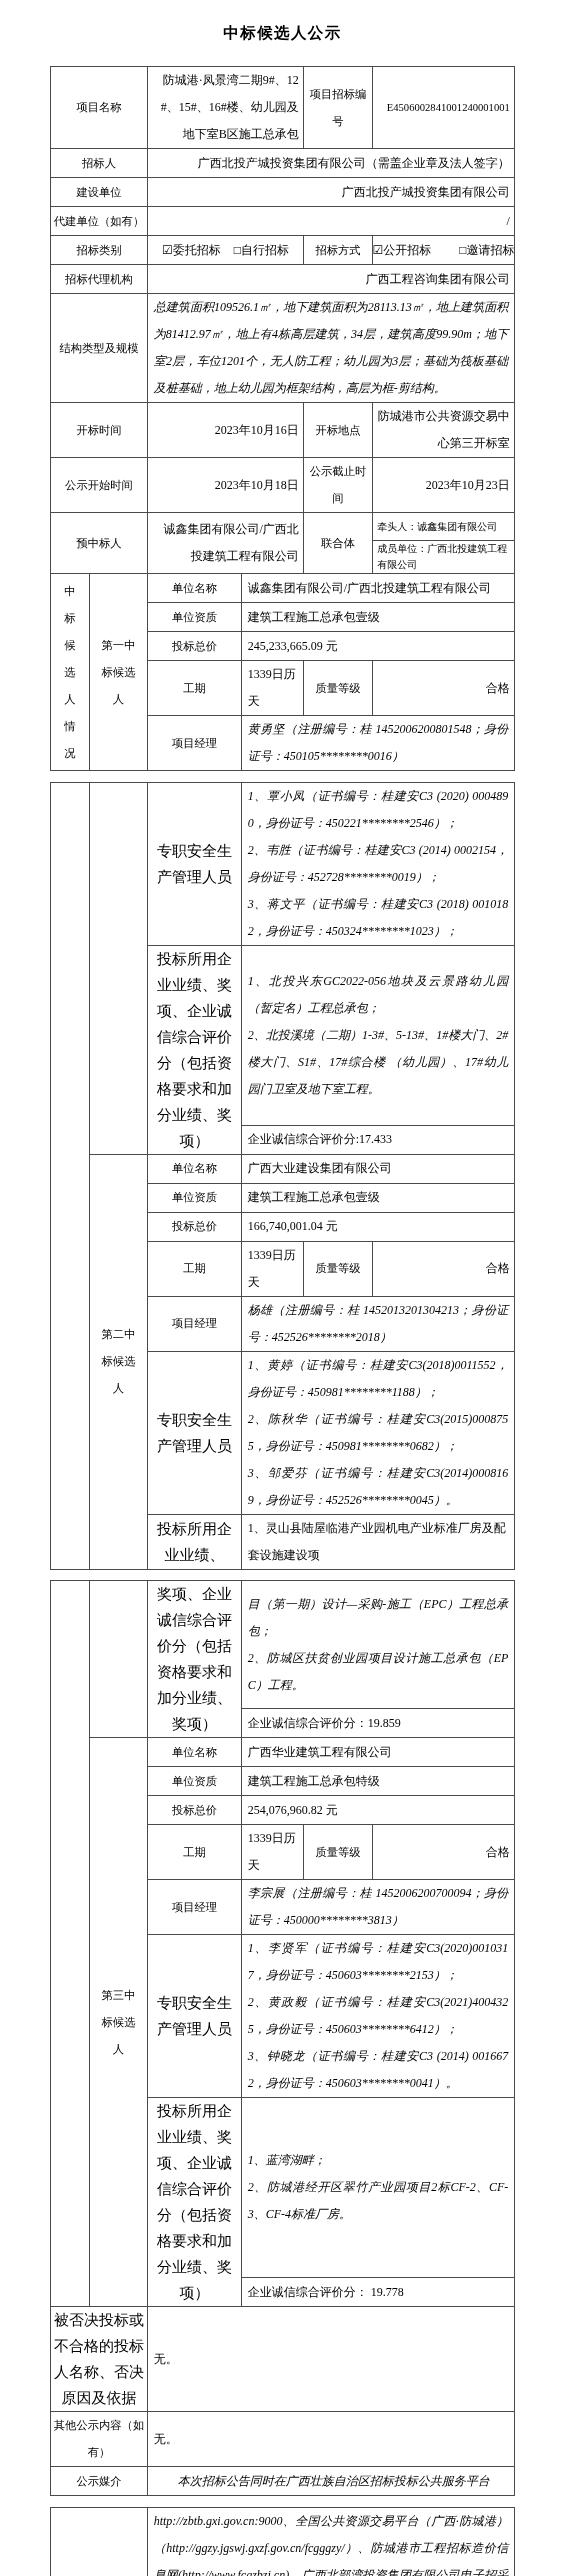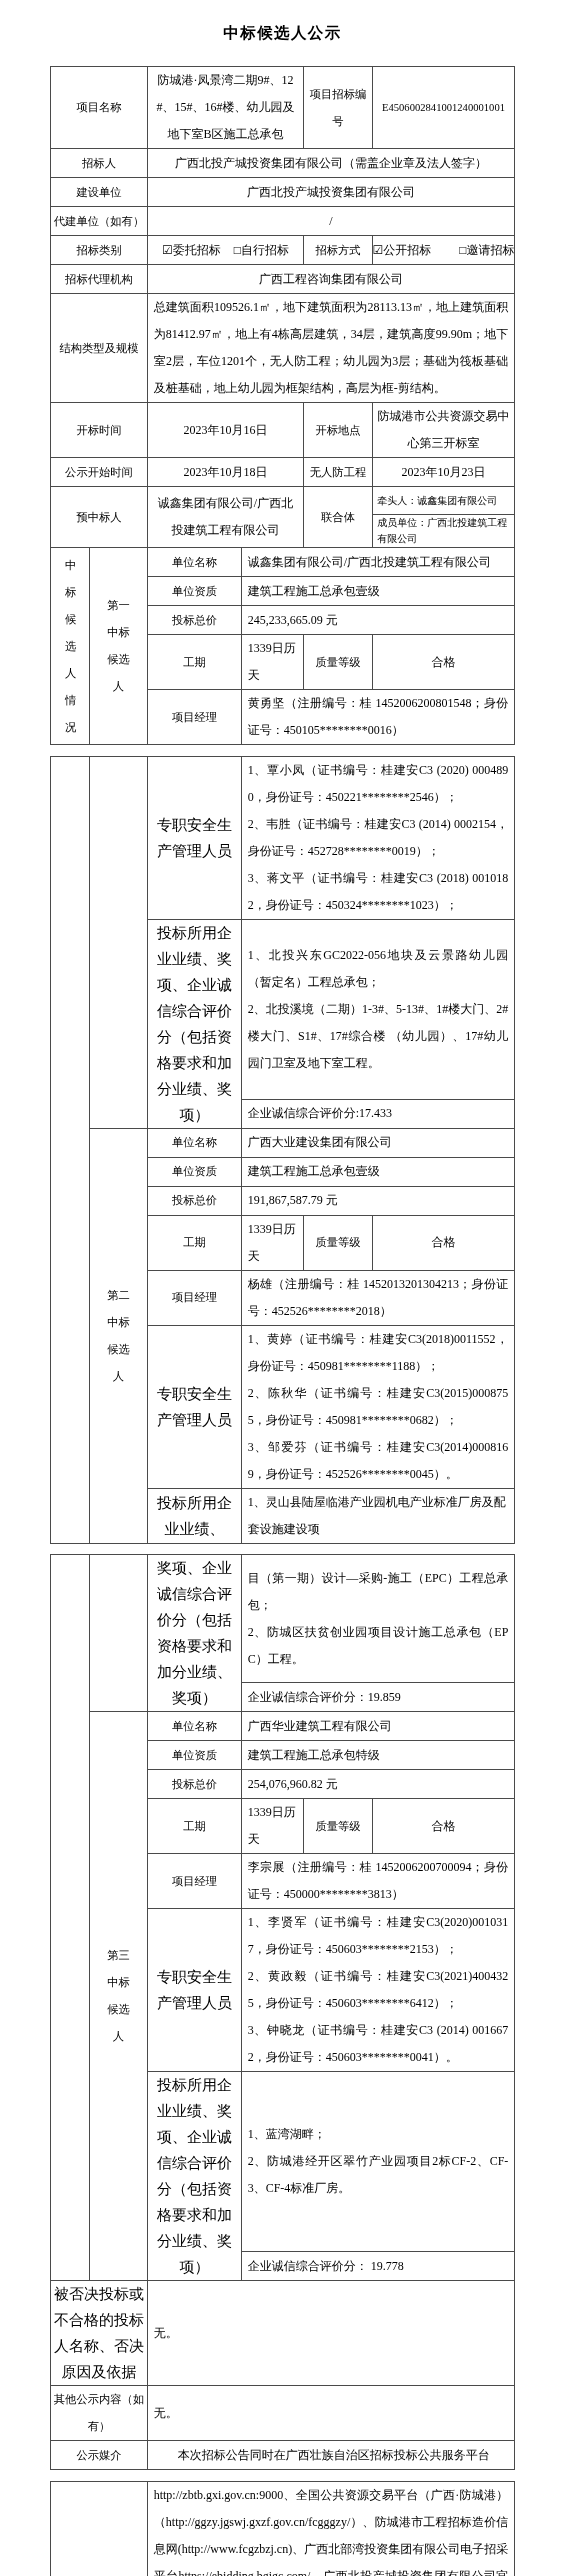--- a/index.html
+++ b/index.html
@@ -21,24 +21,24 @@
   td{
     border:0.7px solid #4a4a4a;
     vertical-align:middle;
     line-height:27px;
     padding:0 4.2px;
     word-break:break-all;
     overflow:hidden;
   }
   td.lab{text-align:center;font-size:11.3px;padding:0 1.4px;}
   td.lab-long{text-align:center;font-size:15px;padding:0 2.1px;line-height:26px;}
-  td.vlab{text-align:center;font-size:11.3px;padding:0 14px;line-height:27px;}
-  td.center{text-align:center;}
+  td.vlab{text-align:center;font-size:11.3px;padding:0 8px;line-height:27px;}
+  td.center{text-align:right;}
   td.con{text-align:left;padding:0 5.7px;}
-  td.just{text-align:justify;padding:0 5.7px;}
+  td.just{text-align:justify;padding:0 5.7px;font-style:italic;}
   .pre{white-space:pre-line;}
   .indent{text-indent:2em;margin-left:40px;}
   td.h40{height:28px;}
   .chk-cell{display:flex;justify-content:center;gap:13px;align-items:center;}
   .chk{white-space:nowrap;}
   .joint-cell{padding:0;}
   .joint-top{border-bottom:0.7px solid #4a4a4a;line-height:27px;padding:0 4.2px;font-size:10px;text-align:left;}
   .joint-bot{line-height:16px;padding:0 4.2px;font-size:10px;text-align:left;}
   .small{font-size:10.6px;}
 </style>
@@ -112,21 +112,21 @@
     <tr>
       <td class="lab" colspan="2">开标时间</td>
       <td class="center" colspan="2">2023年10月16日</td>
       <td class="lab">开标地点</td>
       <td class="center">防城港市公共资源交易中心第三开标室</td>
     </tr>
 
     <tr>
       <td class="lab h40" colspan="2">公示开始时间</td>
       <td class="center" colspan="2">2023年10月18日</td>
-      <td class="lab">无人防工程</td>
+      <td class="lab">公示截止时间</td>
       <td class="center">2023年10月23日</td>
     </tr>
 
     <tr>
       <td class="lab" colspan="2">预中标人</td>
       <td class="center" colspan="2">诚鑫集团有限公司/广西北投建筑工程有限公司</td>
       <td class="lab">联合体</td>
       <td class="joint-cell">
         <div class="joint-top">牵头人：诚鑫集团有限公司</div>
         <div class="joint-bot">成员单位：广西北投建筑工程有限公司</div>
@@ -192,21 +192,21 @@
       <td class="vlab" rowspan="7">第二中标候选人</td>
       <td class="lab h40">单位名称</td>
       <td class="con" colspan="3">广西大业建设集团有限公司</td>
     </tr>
     <tr>
       <td class="lab h40">单位资质</td>
       <td class="con" colspan="3">建筑工程施工总承包壹级</td>
     </tr>
     <tr>
       <td class="lab h40">投标总价</td>
-      <td class="con" colspan="3">191,867,587.79 元</td>
+      <td class="con" colspan="3">166,740,001.04 元</td>
     </tr>
     <tr>
       <td class="lab h40">工期</td>
       <td class="con">1339日历天</td>
       <td class="lab">质量等级</td>
       <td class="center">合格</td>
     </tr>
     <tr>
       <td class="lab">项目经理</td>
       <td class="just pre" colspan="3">杨雄（注册编号：桂 1452013201304213；身份证号：452526********2018）</td>

